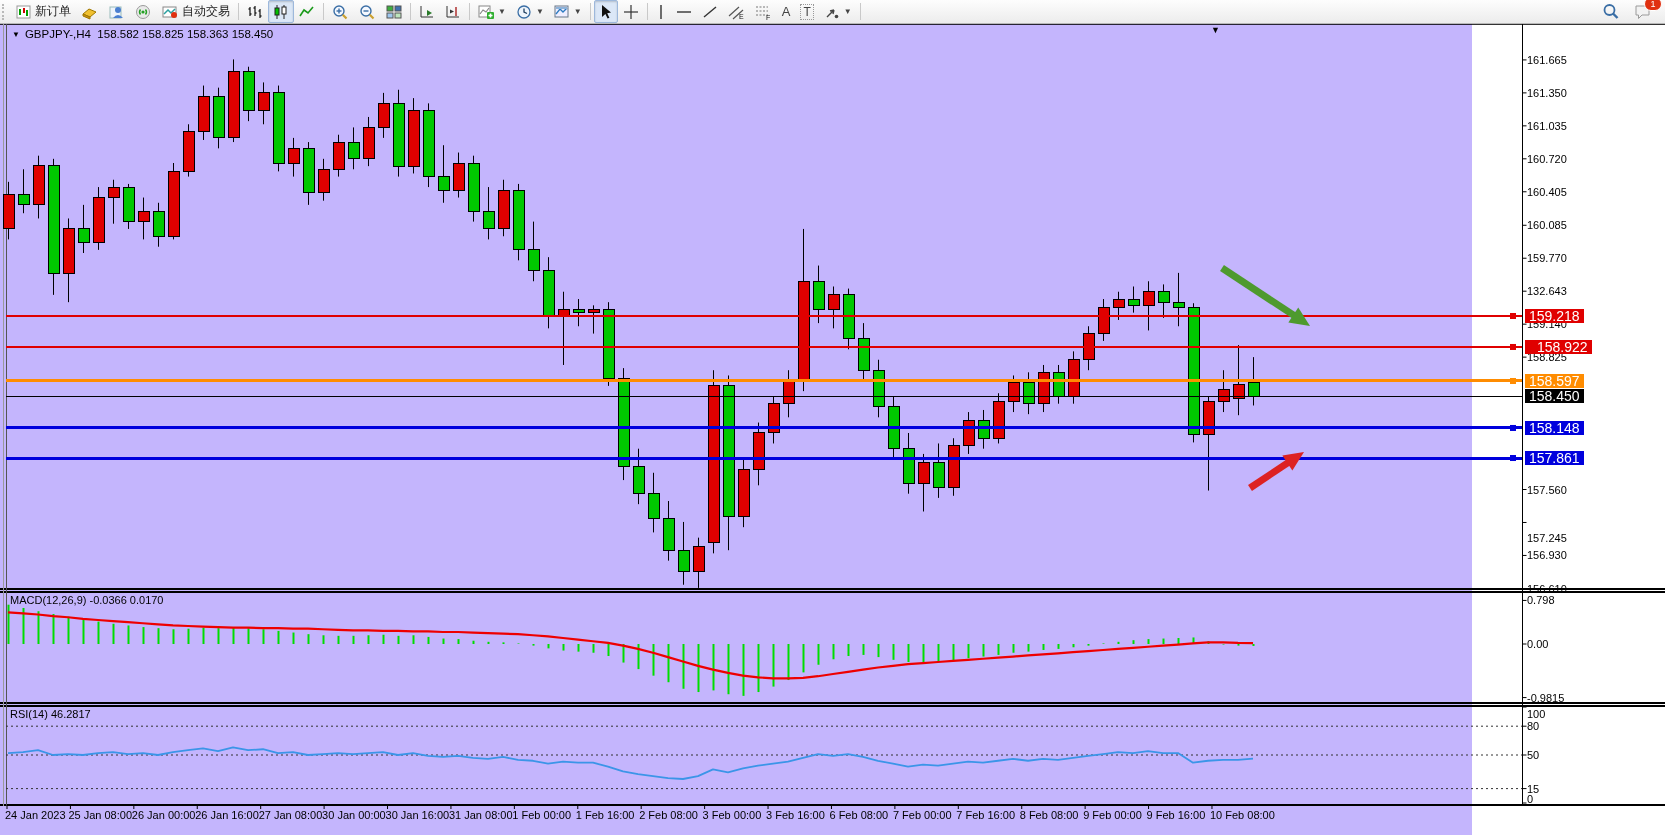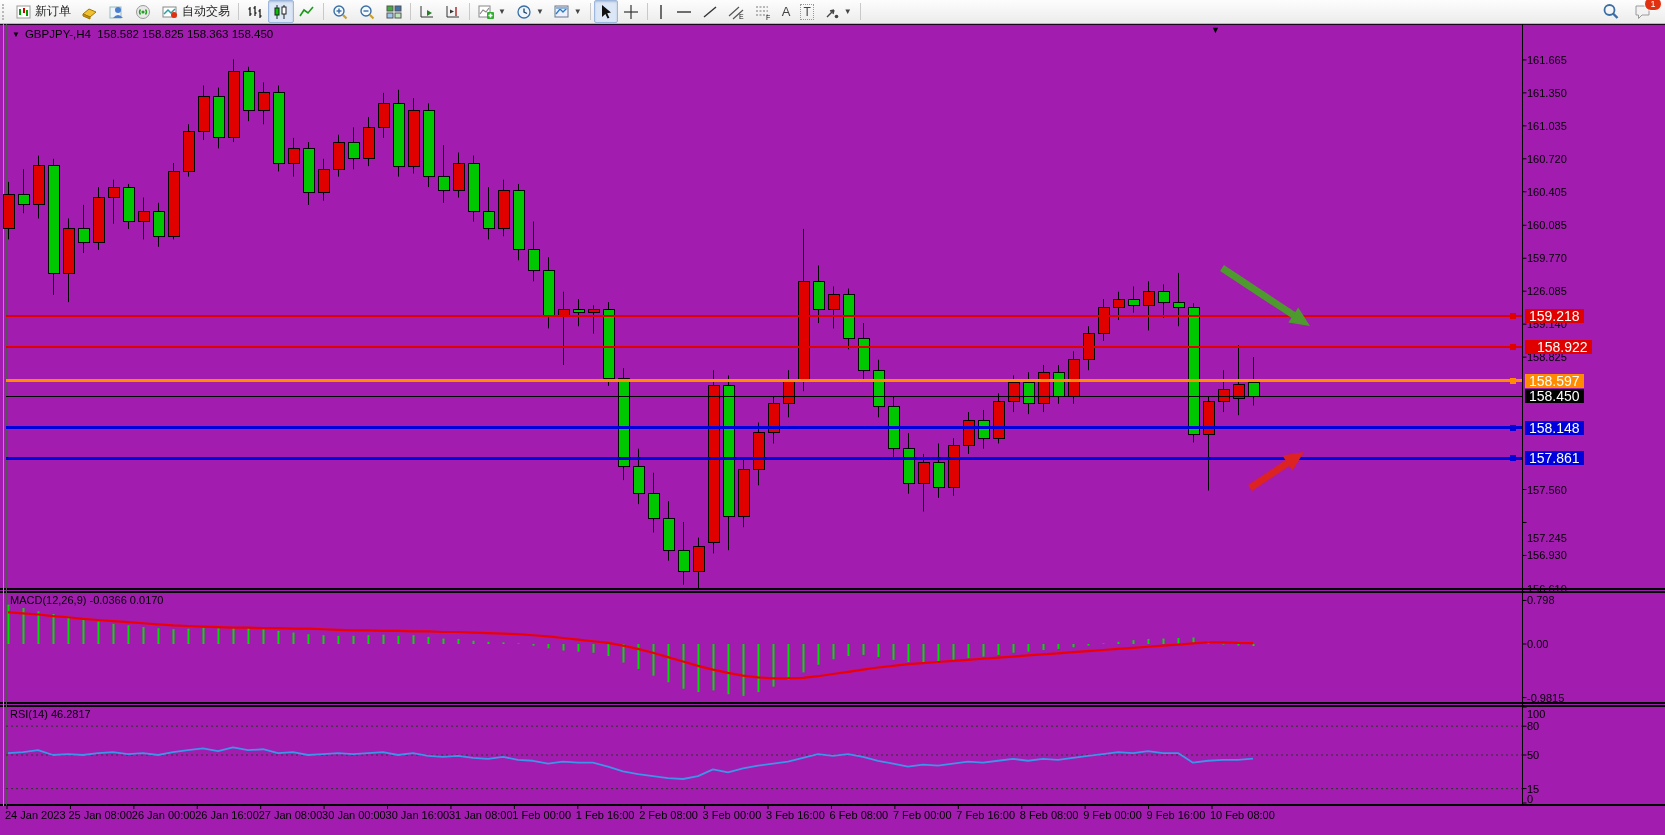--- a/index.html
+++ b/index.html
@@ -1,17 +1,17 @@
 <!DOCTYPE html>
 <html><head>
 <meta charset="utf-8">
 <style>
   html,body{margin:0;padding:0;background:#fff;width:1665px;height:835px;overflow:hidden;
     font-family:"Liberation Sans","DejaVu Sans",sans-serif;-webkit-font-smoothing:none;}
-  #stage{position:relative;width:1665px;height:835px;background:#a21caf;}
+  #stage{position:relative;width:1472px;height:835px;background:#c4b5fd;}
   
   #toolbar{position:absolute;left:0;top:0;width:1665px;height:23px;z-index:6;
     background:linear-gradient(#fdfdfd,#ececec);border-bottom:1px solid #b8b8b8;
     display:flex;align-items:center;font-size:12px;color:#222;}
   .tb-grip{width:5px;height:16px;margin:0 2px;border-left:2px dotted #b9b9b9;}
   .tb-sep{width:1px;height:17px;background:#c9c9c9;margin:0 3px;}
   .tb-btn{display:flex;align-items:center;gap:3px;padding:1px 4px;height:19px;border:1px solid transparent;border-radius:2px;white-space:nowrap;cursor:default;}
   .tb-btn.active{background:#dbe7f7;border:1px solid #9db8dc;box-shadow:inset 0 1px 2px rgba(0,0,0,.18);}
   .tb-tf{padding:1px 6px;font-size:11px;color:#333;}
   .caret{font-size:8px;color:#444;margin-left:1px;}
@@ -622,21 +622,21 @@
   <div id="scroll-marker">▼</div>
 
   <div id="labels">
       <div class="ax-lab" style="top: 53.9214px;">161.665</div>
       <div class="ax-lab" style="top: 86.8862px;">161.350</div>
       <div class="ax-lab" style="top: 119.851px;">161.035</div>
       <div class="ax-lab" style="top: 152.816px;">160.720</div>
       <div class="ax-lab" style="top: 185.78px;">160.405</div>
       <div class="ax-lab" style="top: 219.268px; text-align: right;">160.085</div>
       <div class="ax-lab" style="top: 252.233px;">159.770</div>
-      <div class="ax-lab" style="top: 285.198px;">126.085</div>
+      <div class="ax-lab" style="top: 285.198px;">132.643</div>
       <div class="ax-lab" style="top: 318.163px;">159.140</div>
       <div class="ax-lab" style="top: 351.127px;">158.825</div>
       <div class="ax-lab" style="top: 483.51px;">157.560</div>
       <div class="ax-lab" style="top: 532px;">157.245</div>
       <div class="ax-lab" style="top: 549.439px;">156.930</div>
       <div class="ax-lab" style="top: 582.927px;">156.610</div>
       <div class="lvl-lab" style="top: 309px; background: rgb(224, 0, 0);">159.218</div>
       <div class="lvl-lab" style="top: 339.976px; background: rgb(224, 0, 0); padding-left: 12px;">158.922</div>
       <div class="lvl-lab" style="top: 373.988px; background: rgb(255, 140, 0);">158.597</div>
       <div class="lvl-lab" style="top: 389.371px; background: rgb(0, 0, 0);">158.450</div>

